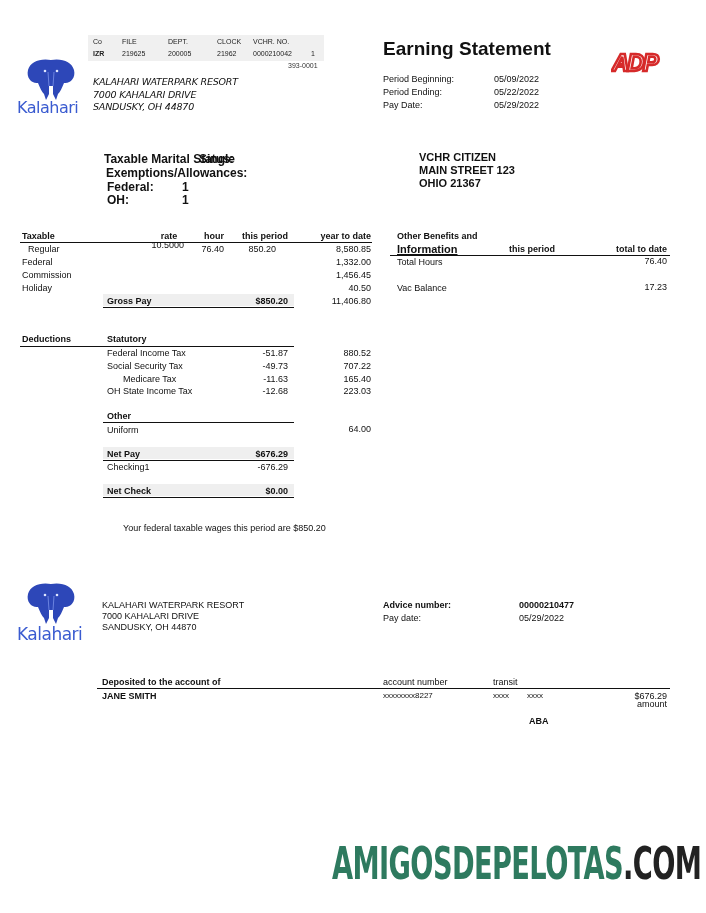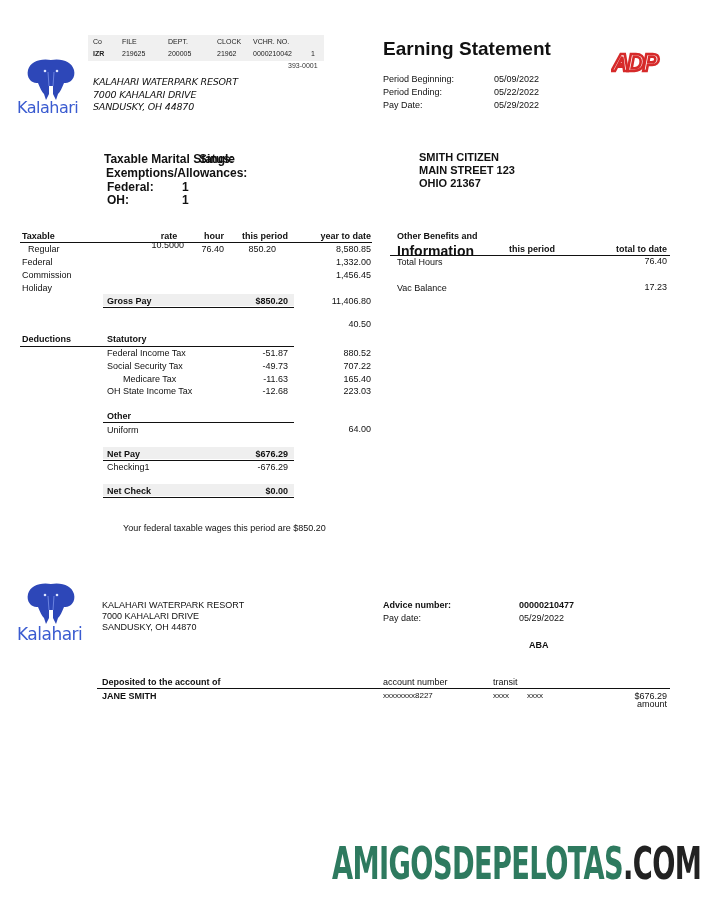--- a/index.html
+++ b/index.html
@@ -85,21 +85,21 @@
 
 <div class="abs tax-info" style="left:104px;top:152px;">Taxable Marital Status:</div>
 <div class="abs tax-info" style="left:199px;top:152px;">Single</div>
 <div class="abs tax-info" style="left:99px;top:166px;padding-left:7px;">Exemptions/Allowances:</div>
 <div class="abs tax-info" style="left:107px;top:180px;">Federal:</div>
 <div class="abs tax-info" style="left:182px;top:180px;">1</div>
 <div class="abs tax-info" style="left:107px;top:193px;">OH:</div>
 <div class="abs tax-info" style="left:182px;top:193px;">1</div>
 
 <div class="abs addr">
-  <div>SMITH CITIZEN</div>
+  <div>VCHR CITIZEN</div>
   <div>MAIN STREET 123</div>
   <div>OHIO 21367</div>
 </div>
 
 <div class="row b" style="left:22px;top:231px;">Taxable</div>
 <div class="row b r" style="left:148px;top:231px;width:42px;text-align:center;">rate</div>
 <div class="row b r" style="left:190px;top:231px;width:34px;">hour</div>
 <div class="row b r" style="left:230px;top:231px;width:58px;">this period</div>
 <div class="row b r" style="left:300px;top:231px;width:71px;">year to date</div>
 <div class="hline" style="left:20px;top:242px;width:352px;"></div>
@@ -114,31 +114,31 @@
 <div>
   <div class="row" style="left:22px;top:257px;">Federal</div>
   <div class="row r" style="left:300px;top:257px;width:71px;">1,332.00</div>
 </div>
 <div>
   <div class="row" style="left:22px;top:270px;">Commission</div>
   <div class="row r" style="left:300px;top:270px;width:71px;">1,456.45</div>
 </div>
 <div>
   <div class="row" style="left:22px;top:283px;">Holiday</div>
-  <div class="row r" style="left:300px;top:283px;width:71px;margin-top:36px;">40.50</div>
+  <div class="row r" style="left:300px;top:283px;width:71px;">40.50</div>
 </div>
 
 <div class="shade" style="left:103px;top:294px;width:191px;height:12px;"></div>
 <div class="row b" style="left:107px;top:296px;">Gross Pay</div>
 <div class="row b r" style="left:230px;top:296px;width:58px;">$850.20</div>
 <div class="row r" style="left:300px;top:296px;width:71px;">11,406.80</div>
 <div class="hline" style="left:103px;top:307px;width:191px;"></div>
 
 <div class="row b" style="left:397px;top:231px;">Other Benefits and</div>
-<div class="row b" style="left:397px;top:243px;font-size:14px;">Information</div>
+<div class="row b" style="left:397px;top:243px;font-size:11px;text-decoration:underline;">Information</div>
 <div class="row b" style="left:509px;top:244px;">this period</div>
 <div class="row b r" style="left:590px;top:244px;width:77px;">total to date</div>
 <div class="hline" style="left:390px;top:255px;width:280px;"></div>
 <div>
   <div class="row" style="left:397px;top:257px;">Total Hours</div>
   <div class="row r" style="left:590px;top:256px;width:77px;">76.40</div>
 </div>
 <div>
   <div class="row" style="left:397px;top:283px;">Vac Balance</div>
   <div class="row r" style="left:590px;top:282px;width:77px;">17.23</div>
@@ -207,21 +207,21 @@
 </div>
 
 <div class="row b" style="left:383px;top:600px;">Advice number:</div>
 <div class="row b" style="left:519px;top:600px;">00000210477</div>
 <div class="row" style="left:383px;top:613px;">Pay date:</div>
 <div class="row" style="left:519px;top:613px;">05/29/2022</div>
 
 <div class="row b" style="left:102px;top:677px;">Deposited  to the account of</div>
 <div class="row" style="left:383px;top:677px;">account number</div>
 <div class="row" style="left:493px;top:677px;">transit</div>
-<div class="row b" style="left:529px;top:640px;">ABA</div>
+<div class="row b" style="left:529px;top:716px;">ABA</div>
 <div class="row r" style="left:610px;top:699px;width:57px;">amount</div>
 <div class="hline" style="left:97px;top:688px;width:573px;"></div>
 <div>
   <div class="row b" style="left:102px;top:691px;">JANE SMITH</div>
   <div class="row" style="left:383px;top:691px;font-size:8px;">xxxxxxxx8227</div>
   <div class="row" style="left:493px;top:691px;font-size:8px;">xxxx</div>
   <div class="row" style="left:527px;top:691px;font-size:8px;">xxxx</div>
   <div class="row r" style="left:610px;top:691px;width:57px;">$676.29</div>
 </div>
 

